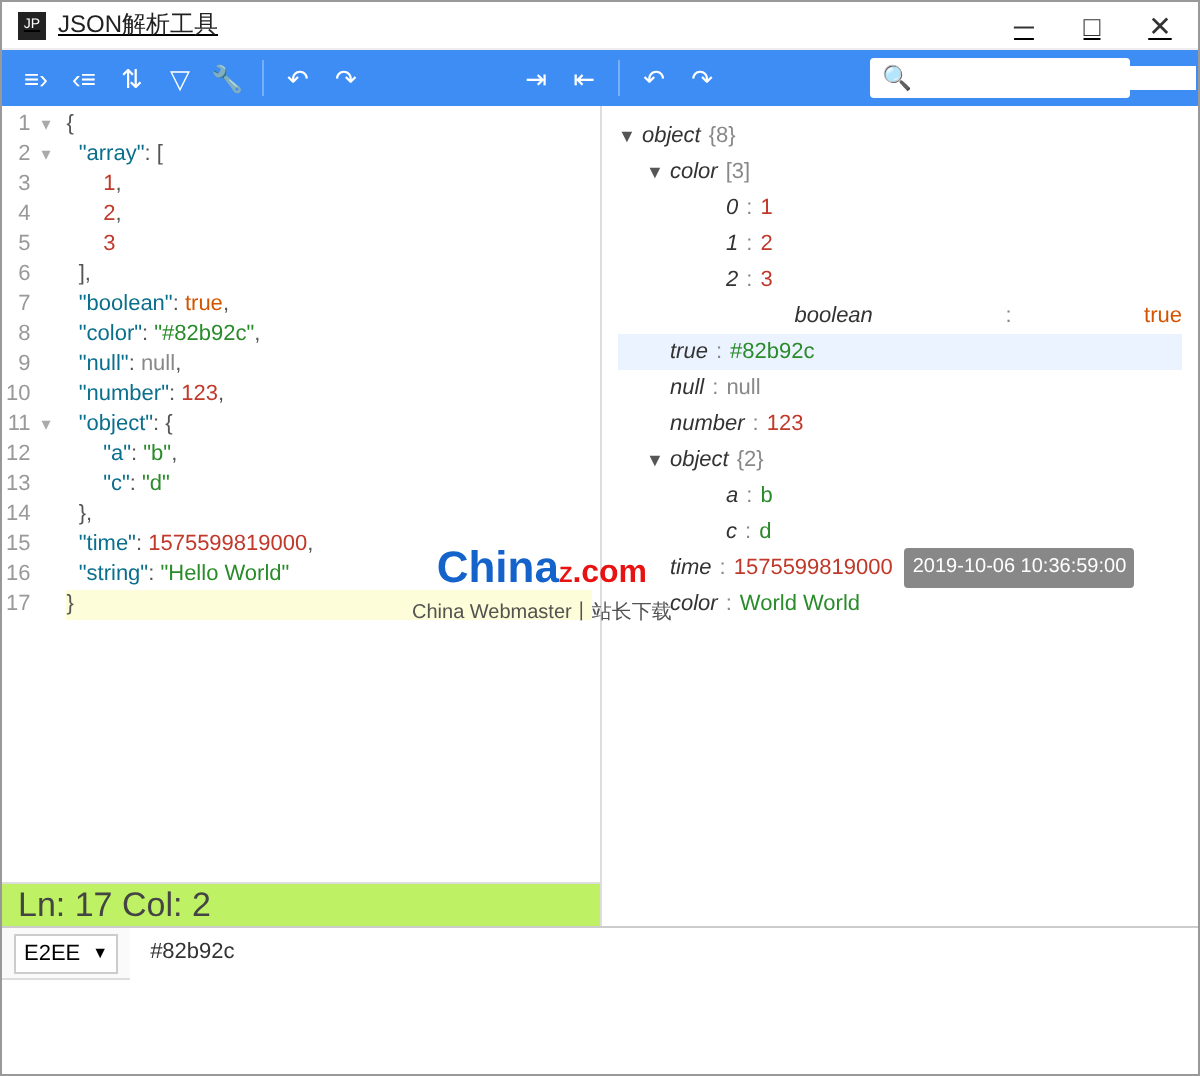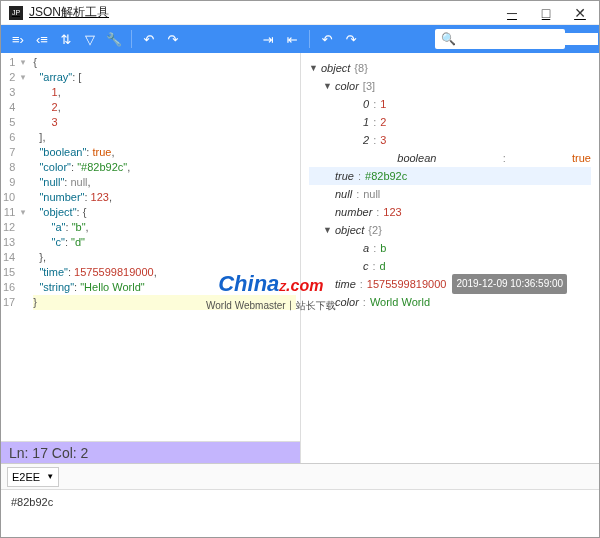--- a/index.html
+++ b/index.html
@@ -25,41 +25,41 @@
 .fold { color: #aaa; margin-left: 2px; font-size: 9px; width: 8px; }
 .code { flex: 1; padding: 2px 4px; line-height: 15px; }
 .code-line { height: 15px; white-space: pre; }
 .code-line.hl { background: #fdfdd9; }
 .k-key { color: #0a6f8c; }
 .k-str { color: #2a8b2a; }
 .k-num { color: #c0392b; }
 .k-bool { color: #d35400; }
 .k-null { color: #888; }
 .brace { color: #555; }
-.status { height: 22px; border-top: 1px solid #ddd; display: flex; align-items: center; padding: 0 8px; font-size: 14px; color: #444; background: #c4b5fd; }
+.status { height: 22px; border-top: 1px solid #ddd; display: flex; align-items: center; padding: 0 8px; font-size: 17px; color: #444; background: #bef264; }
 .right-pane { flex: 1; overflow: auto; padding: 6px 8px; font-family: Consolas, monospace; font-size: 11px; line-height: 18px; }
 .tree-row { display: flex; align-items: center; height: 18px; white-space: nowrap; }
 .tree-row.hl { background: #eaf3ff; }
 .tri { color: #555; width: 10px; font-size: 9px; margin-right: 2px; }
 .tree-key { color: #333; font-style: italic; }
 .tree-sep { color: #888; margin: 0 4px; }
 .tree-val-num { color: #c0392b; }
 .tree-val-str { color: #2a8b2a; }
 .tree-val-bool { color: #d35400; }
 .tree-val-null { color: #888; }
 .tree-meta { color: #888; margin-left: 4px; }
 .tree-badge { background: #888; color: #fff; padding: 1px 4px; margin-left: 6px; border-radius: 2px; font-size: 10px; }
-.bottom { border-top: 1px solid #ccc; height: 70px; display: flex; flex-direction: column; }
+.bottom { border-top: 1px solid #ccc; height: 70px; display: flex; flex-direction: row; }
 .query-row { display: flex; align-items: center; height: 26px; border-bottom: 1px solid #ddd; background: #fafafa; }
 .query-sel { border: 1px solid #ccc; height: 20px; margin: 0 6px; padding: 0 4px; font-size: 11px; background: #fff; display: flex; align-items: center; }
 .query-sel .arrow { margin-left: 6px; font-size: 8px; }
 .query-input { flex: 1; border: none; outline: none; padding: 0 6px; font-size: 11px; color: #666; height: 24px; background: transparent; }
 .result { flex: 1; padding: 6px 10px; font-size: 11px; color: #333; }
 .watermark { position: absolute; left: 205px; top: 270px; text-align: center; pointer-events: none; opacity: 0.92; }
-.wm-logo { font-size: 22px; font-weight: bold; font-style: italic; color: #0056c7; }
+.wm-logo { font-size: 22px; font-weight: bold; color: #0056c7; }
 .wm-logo .z { color: #e60000; }
 .wm-logo .com { color: #e60000; font-size: 16px; }
 .wm-sub { font-size: 10px; color: #444; margin-top: 2px; }
 </style>
 </head>
 <body>
 
 <div class="titlebar">
   <div class="title-icon">JP</div>
   <div class="title-text">JSON解析工具</div>
@@ -205,21 +205,21 @@
         <span class="tri"></span>
         <span class="tree-key">c</span>
         <span class="tree-sep">:</span>
         <span class="tree-val-str">d</span>
       </div>
       <div class="tree-row" style="padding-left: 14px;">
         <span class="tri"></span>
         <span class="tree-key">time</span>
         <span class="tree-sep">:</span>
         <span class="tree-val-num">1575599819000</span>
-        <span class="tree-badge">2019-12-09 10:36:59:00</span>
+        <span class="tree-badge">2019-10-06 10:36:59:00</span>
       </div>
       <div class="tree-row" style="padding-left: 14px;">
         <span class="tri"></span>
         <span class="tree-key">color</span>
         <span class="tree-sep">:</span>
         <span class="tree-val-str">World World</span>
       </div>
     </div>
 </div>
 
@@ -228,14 +228,14 @@
     <div class="query-sel">
       <span>E2EE</span>
         <span class="arrow">▼</span>
     </div>
   </div>
   <div class="result">#82b92c</div>
 </div>
 
 <div class="watermark">
   <div class="wm-logo">China<span class="z">Z</span><span class="com">.com</span></div>
-  <div class="wm-sub">World Webmaster丨站长下载</div>
+  <div class="wm-sub">China Webmaster丨站长下载</div>
 </div>
 
 </body></html>

